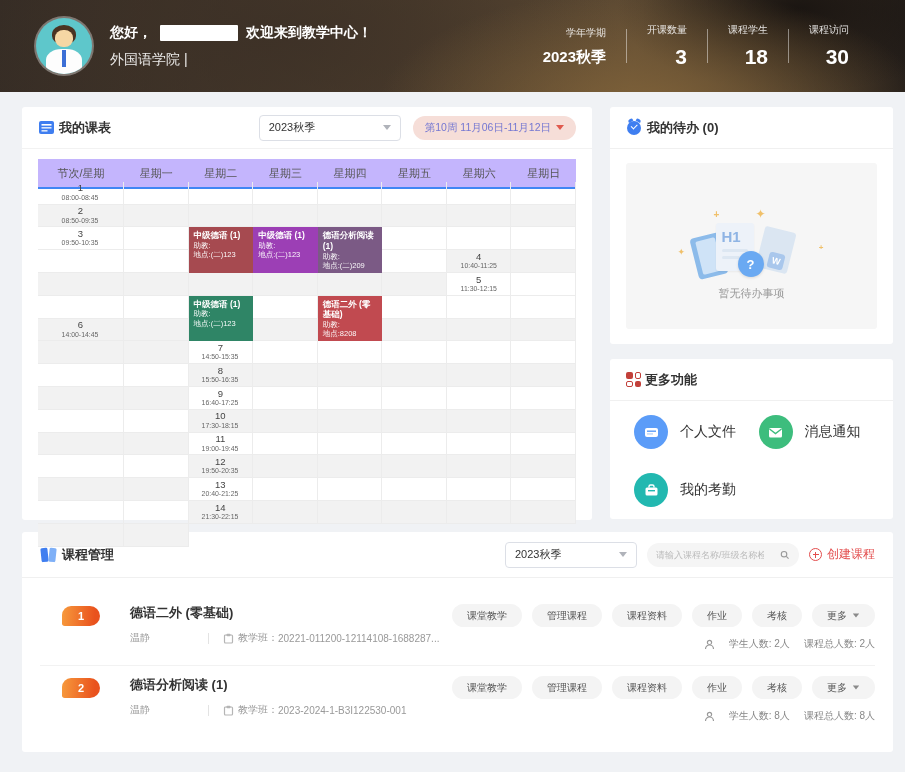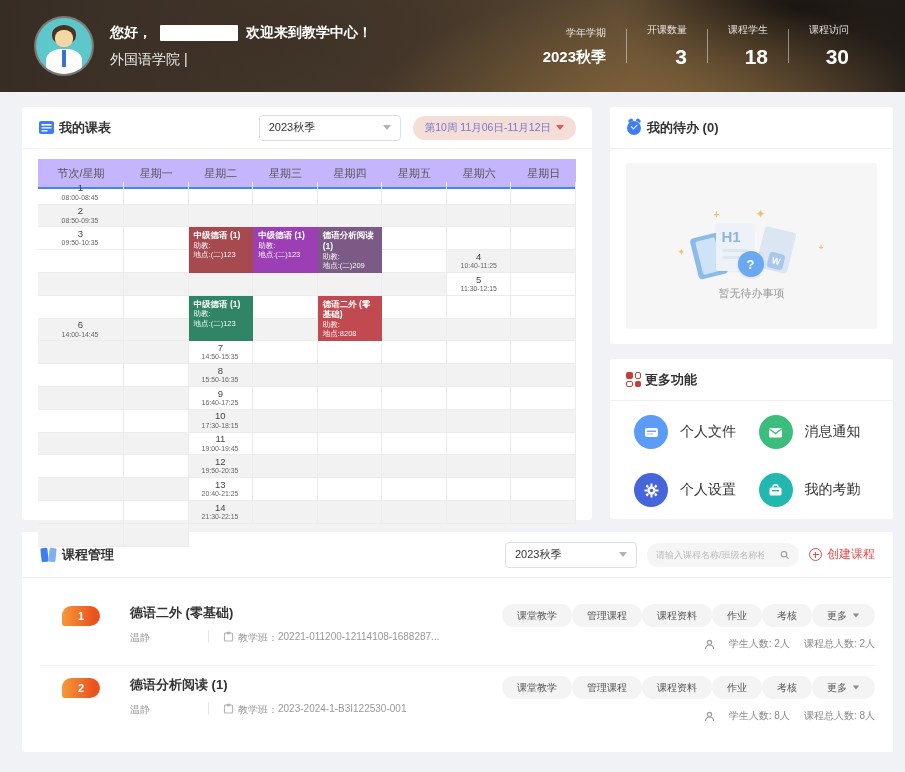--- a/index.html
+++ b/index.html
@@ -121,25 +121,25 @@
   .plus-circle::before { left:2.7px; top:5px; width:6px; height:1.3px; }
   .plus-circle::after { left:5px; top:2.7px; width:1.3px; height:6px; }
   .course-list { padding:16px 18px 0 18px; }
   .course-row { display:flex; padding:10px 0 14px 0; }
   .course-row + .course-row { border-top:1px solid #f2f2f2; }
   .badge { width:38px; height:20px; margin:2px 0 0 22px; border-radius:10px 11px 11px 3px;
     background:linear-gradient(95deg,#f79a3c 0%, #e9521d 85%); color:#fff; font-size:11px; font-weight:bold;
     display:flex; align-items:center; justify-content:center; flex:0 0 auto; }
   .course-info { margin-left:30px; }
   .course-name { font-size:13px; font-weight:bold; color:#333; }
-  .course-sub { display:flex; margin-top:9px; font-size:10px; color:#999; }
+  .course-sub { display:flex; align-items:center; margin-top:9px; font-size:10px; color:#999; }
   .course-sub .teacher { width:64px; }
   .v-sep { width:1px; height:11px; background:#e3e3e3; margin:0 14px; }
   .course-right { margin-left:auto; display:flex; flex-direction:column; align-items:flex-end; }
-  .action-row { display:flex; }
+  .action-row { display:flex; gap:10px; }
   .pill-btn { background:#f4f4f4; border-radius:13px; height:23px; padding:0 15px; font-size:10px; color:#555;
     display:flex; align-items:center; gap:5px; cursor:pointer; white-space:nowrap; }
   .pill-btn .caret-down { border-top-color:#8a8a8a; transform:scale(.8); }
   .count-row { display:flex; align-items:center; gap:14px; margin-top:10px; font-size:10px; color:#888; }
   svg { display:block; }
 </style>
 </head>
 <body>
 
 <div class="page">
@@ -445,39 +445,20 @@
               <span class="func-label">个人文件</span>
             </div>
             <div class="func-item">
               <div class="func-circle" style="background: rgb(61, 189, 125);">
                 <svg width="17" height="17" viewBox="0 0 17 17">
                   <rect x="2" y="4" width="13" height="9.5" rx="1.5" fill="#fff"></rect>
                   <path d="M2.5 5 L8.5 9.5 L14.5 5" fill="none" stroke="#3dbd7d" stroke-width="1.4"></path>
                 </svg>
               </div>
               <span class="func-label">消息通知</span>
-            </div>
-            <div class="func-item">
-              <div class="func-circle" style="background: rgb(69, 101, 216);">
-                <svg width="17" height="17" viewBox="0 0 17 17">
-                  <circle cx="8.5" cy="8.5" r="4.2" fill="#fff"></circle>
-                  <g fill="#fff">
-                    <rect x="7.5" y="1.5" width="2" height="3"></rect>
-                    <rect x="7.5" y="12.5" width="2" height="3"></rect>
-                    <rect x="1.5" y="7.5" width="3" height="2"></rect>
-                    <rect x="12.5" y="7.5" width="3" height="2"></rect>
-                    <rect x="3" y="3" width="2.4" height="2.4" transform="rotate(45 4.2 4.2)"></rect>
-                    <rect x="11.6" y="3" width="2.4" height="2.4" transform="rotate(45 12.8 4.2)"></rect>
-                    <rect x="3" y="11.6" width="2.4" height="2.4" transform="rotate(45 4.2 12.8)"></rect>
-                    <rect x="11.6" y="11.6" width="2.4" height="2.4" transform="rotate(45 12.8 12.8)"></rect>
-                  </g>
-                  <circle cx="8.5" cy="8.5" r="1.8" fill="#4565d8"></circle>
-                </svg>
-              </div>
-              <span class="func-label">个人设置</span>
             </div>
             <div class="func-item">
               <div class="func-circle" style="background: rgb(34, 184, 176);">
                 <svg width="17" height="17" viewBox="0 0 17 17">
                   <rect x="2.5" y="5.5" width="12" height="8" rx="1.5" fill="#fff"></rect>
                   <path d="M6 5.5 V4.5 a1.5 1.5 0 0 1 1.5 -1.5 h2 a1.5 1.5 0 0 1 1.5 1.5 V5.5" fill="none" stroke="#fff" stroke-width="1.4"></path>
                   <rect x="5" y="8" width="7" height="1.4" fill="#22b8b0"></rect>
                 </svg>
               </div>
               <span class="func-label">我的考勤</span>

